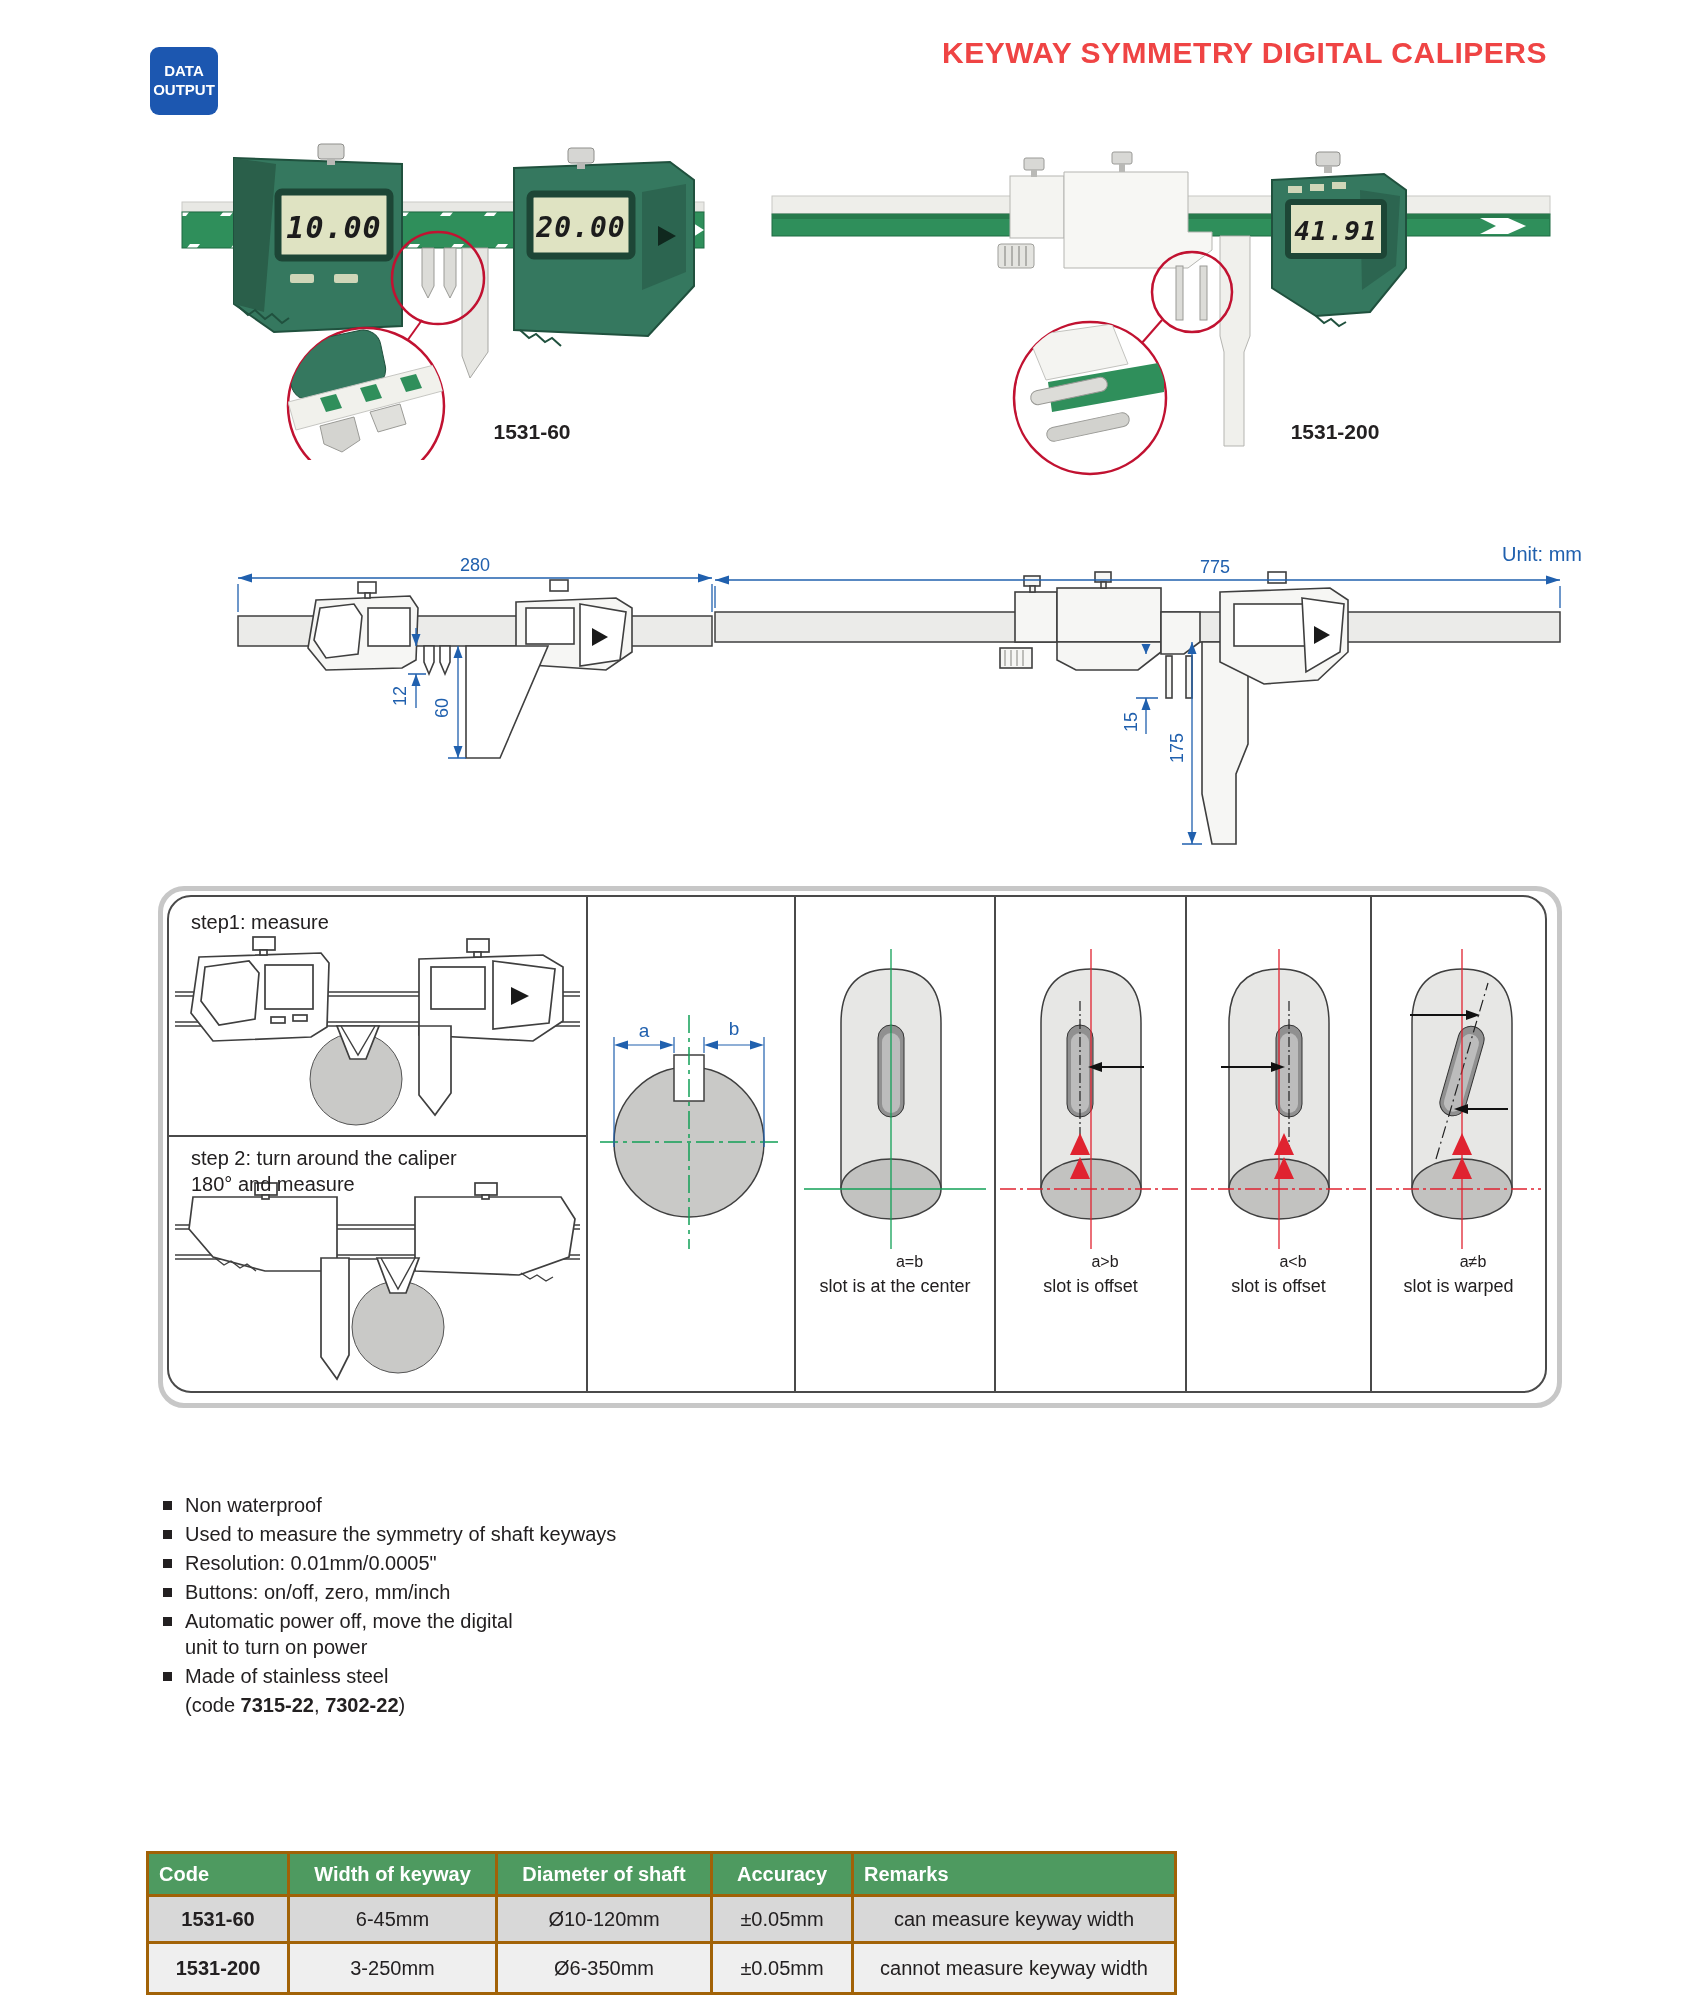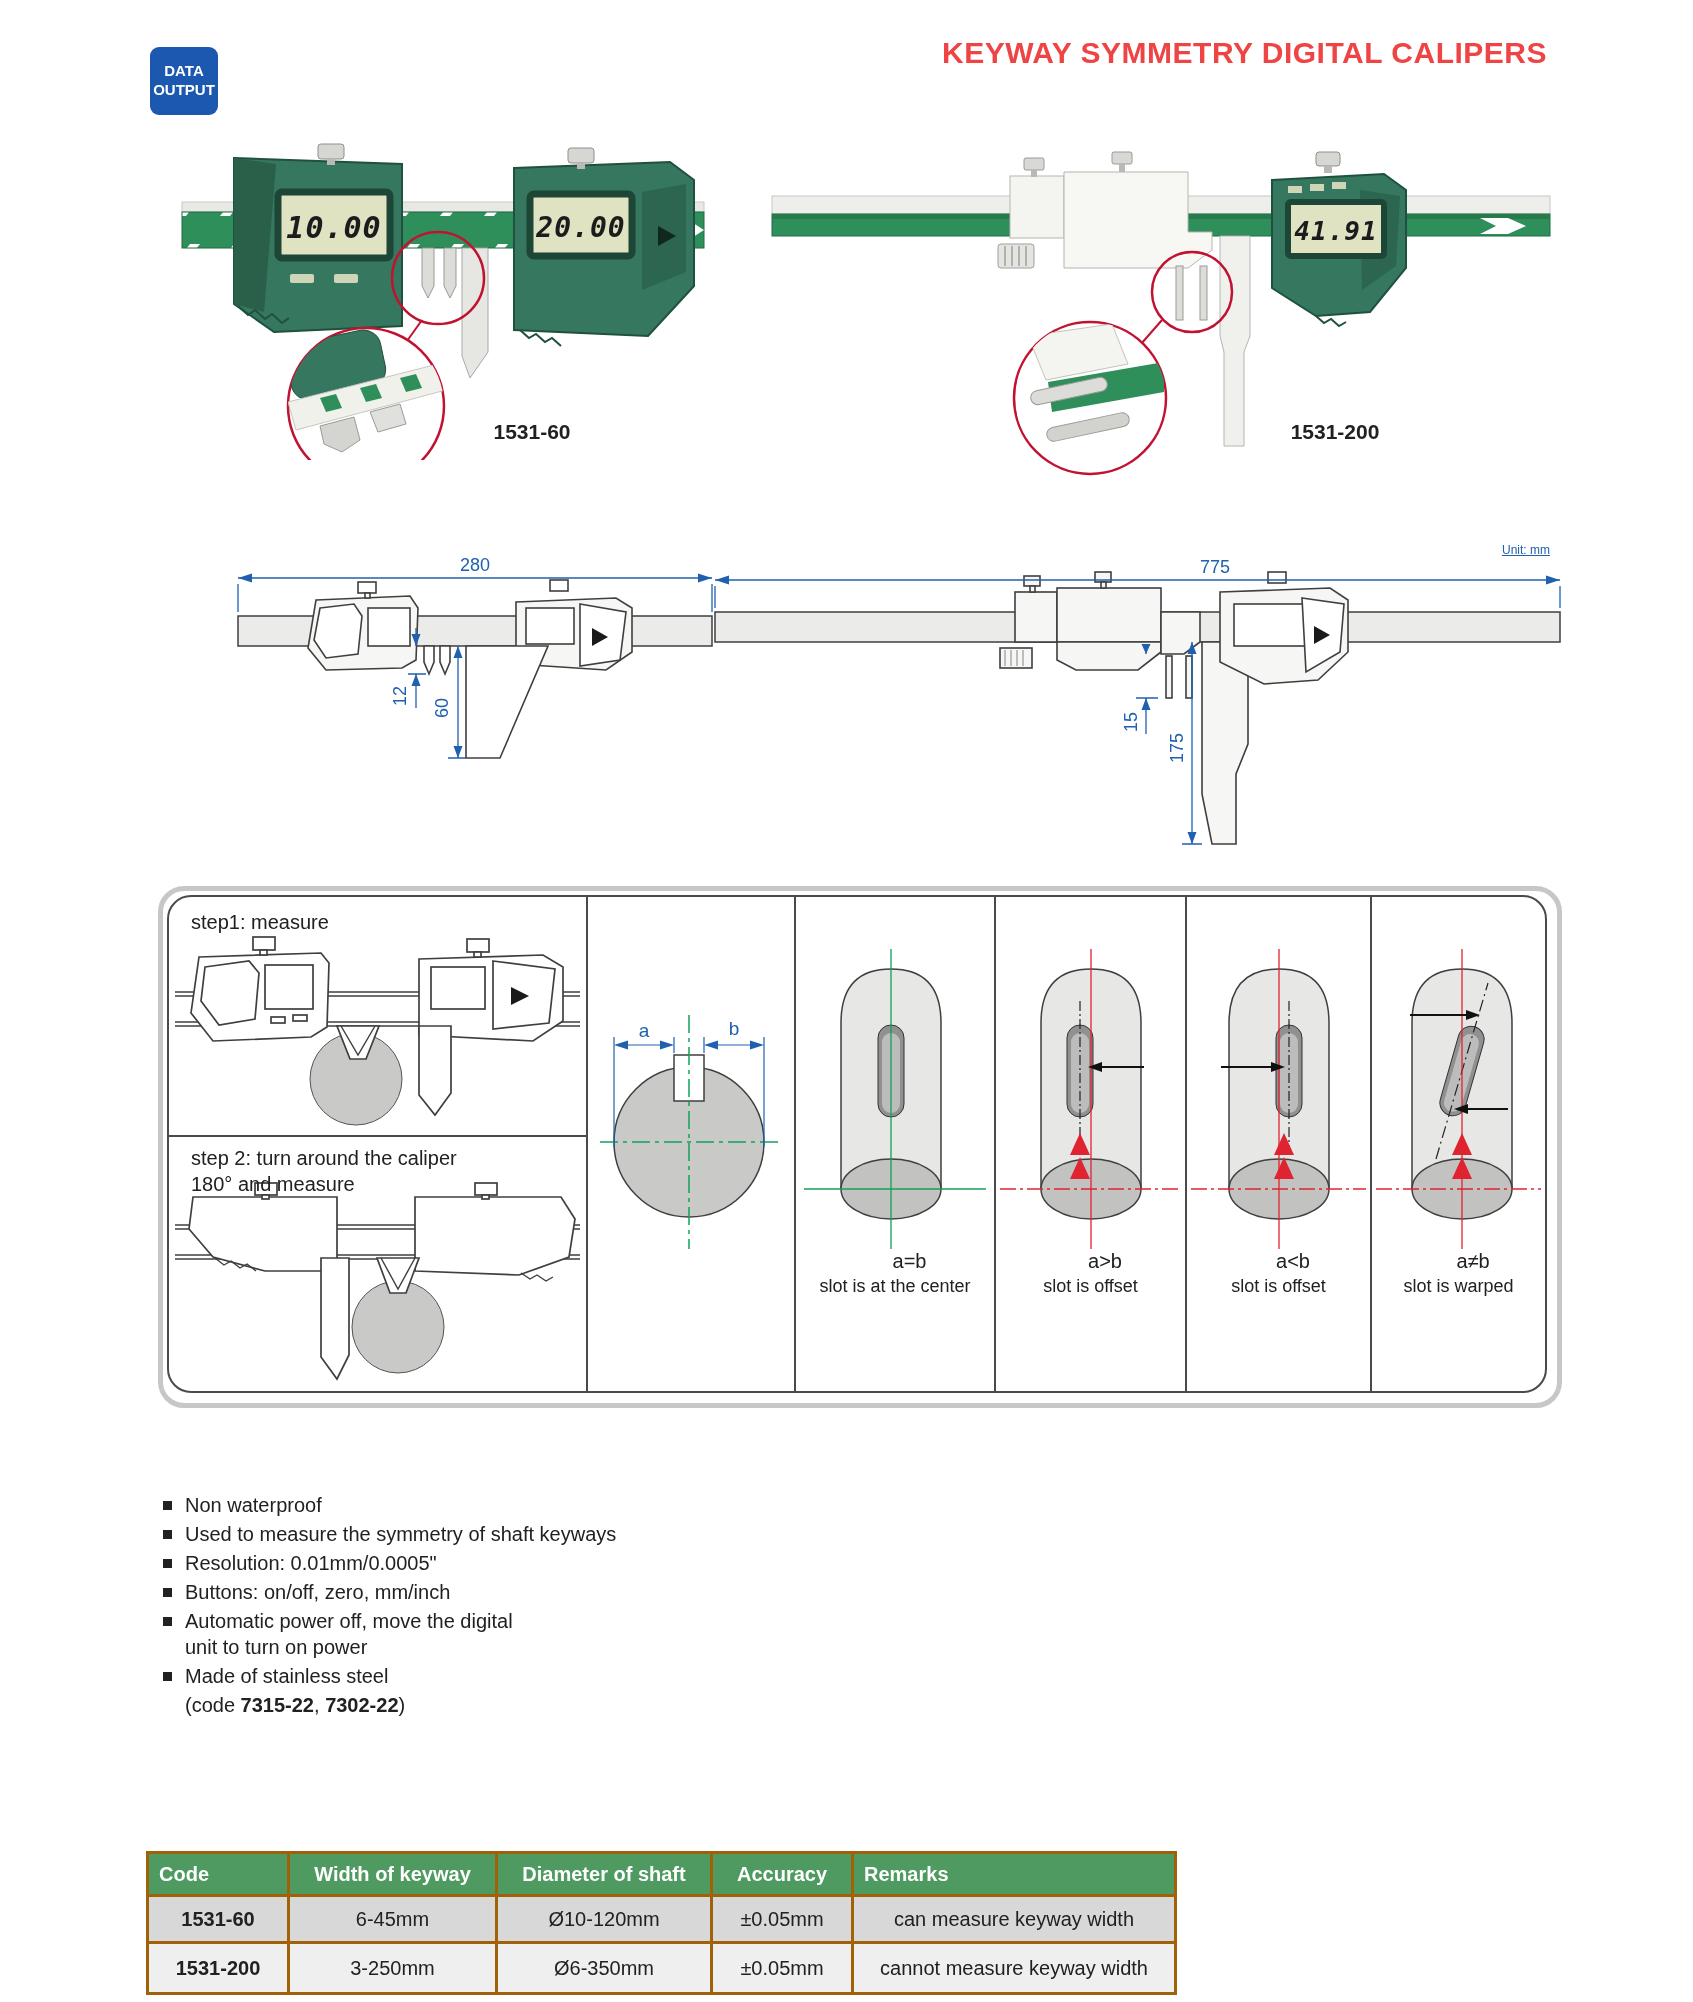--- a/index.html
+++ b/index.html
@@ -6,31 +6,31 @@
   #page{position:relative;width:1693px;height:2002px;background:#fff;overflow:hidden;
         font-family:"Liberation Sans",sans-serif;color:#1a1a1a;}
   .abs{position:absolute;}
   
   .badge{left:150px;top:47px;width:68px;height:68px;background:#1c57b0;border-radius:9px;
          color:#fff;font-weight:bold;font-size:15px;line-height:1.25;display:flex;
          flex-direction:column;align-items:center;justify-content:center;text-align:center;}
   
   .title{top:36px;right:146px;font-size:30px;font-weight:bold;color:#ef4444;letter-spacing:.5px;}
   .model-label{font-size:21px;font-weight:bold;color:#232021;text-align:center;width:140px;}
-  .unit-note{left:1502px;top:543px;color:#2060ae;font-size:12px;text-decoration:underline;}
+  .unit-note{left:1502px;top:543px;color:#2060ae;font-size:20px;}
   
   .bigbox{left:158px;top:886px;width:1404px;height:522px;border:5px solid #c7c7c7;border-radius:26px;
           box-sizing:border-box;background:#fff;}
   .innerbox{position:absolute;left:4px;top:4px;width:1380px;height:498px;border:2px solid #4a4a4a;
             border-radius:24px;box-sizing:border-box;overflow:hidden;background:#fff;}
   .vdiv{position:absolute;top:0;width:2px;height:494px;background:#4a4a4a;}
   .hdiv{position:absolute;left:0;top:238px;width:417px;height:2px;background:#4a4a4a;}
   .steptext{position:absolute;font-size:20px;color:#232021;white-space:pre-line;line-height:26px;}
   .case-label{position:absolute;top:352px;text-align:center;font-size:18px;line-height:25px;color:#232021;}
-  .case-label .formula{font-size:20px;padding-left:29px;}
+  .case-label .formula{font-size:16px;padding-left:29px;}
   
   .features{left:163px;top:1492px;width:640px;}
   .feat{display:flex;margin-bottom:3px;}
   .feat .sq{width:9px;height:9px;background:#232021;margin:9px 13px 0 0;flex:none;}
   .feat .txt{font-size:20px;line-height:26px;white-space:pre-line;color:#232021;}
   .codeline{font-size:20px;line-height:26px;margin-left:22px;color:#232021;}
   .codeline b{font-weight:bold;margin-top:45px;}
   
   table.spec{border-collapse:separate;border-spacing:3px;background:#a16207;font-size:20px;}
   table.spec th{background:#4e9a60;color:#fff;font-weight:bold;height:40px;padding:0 10px;}

